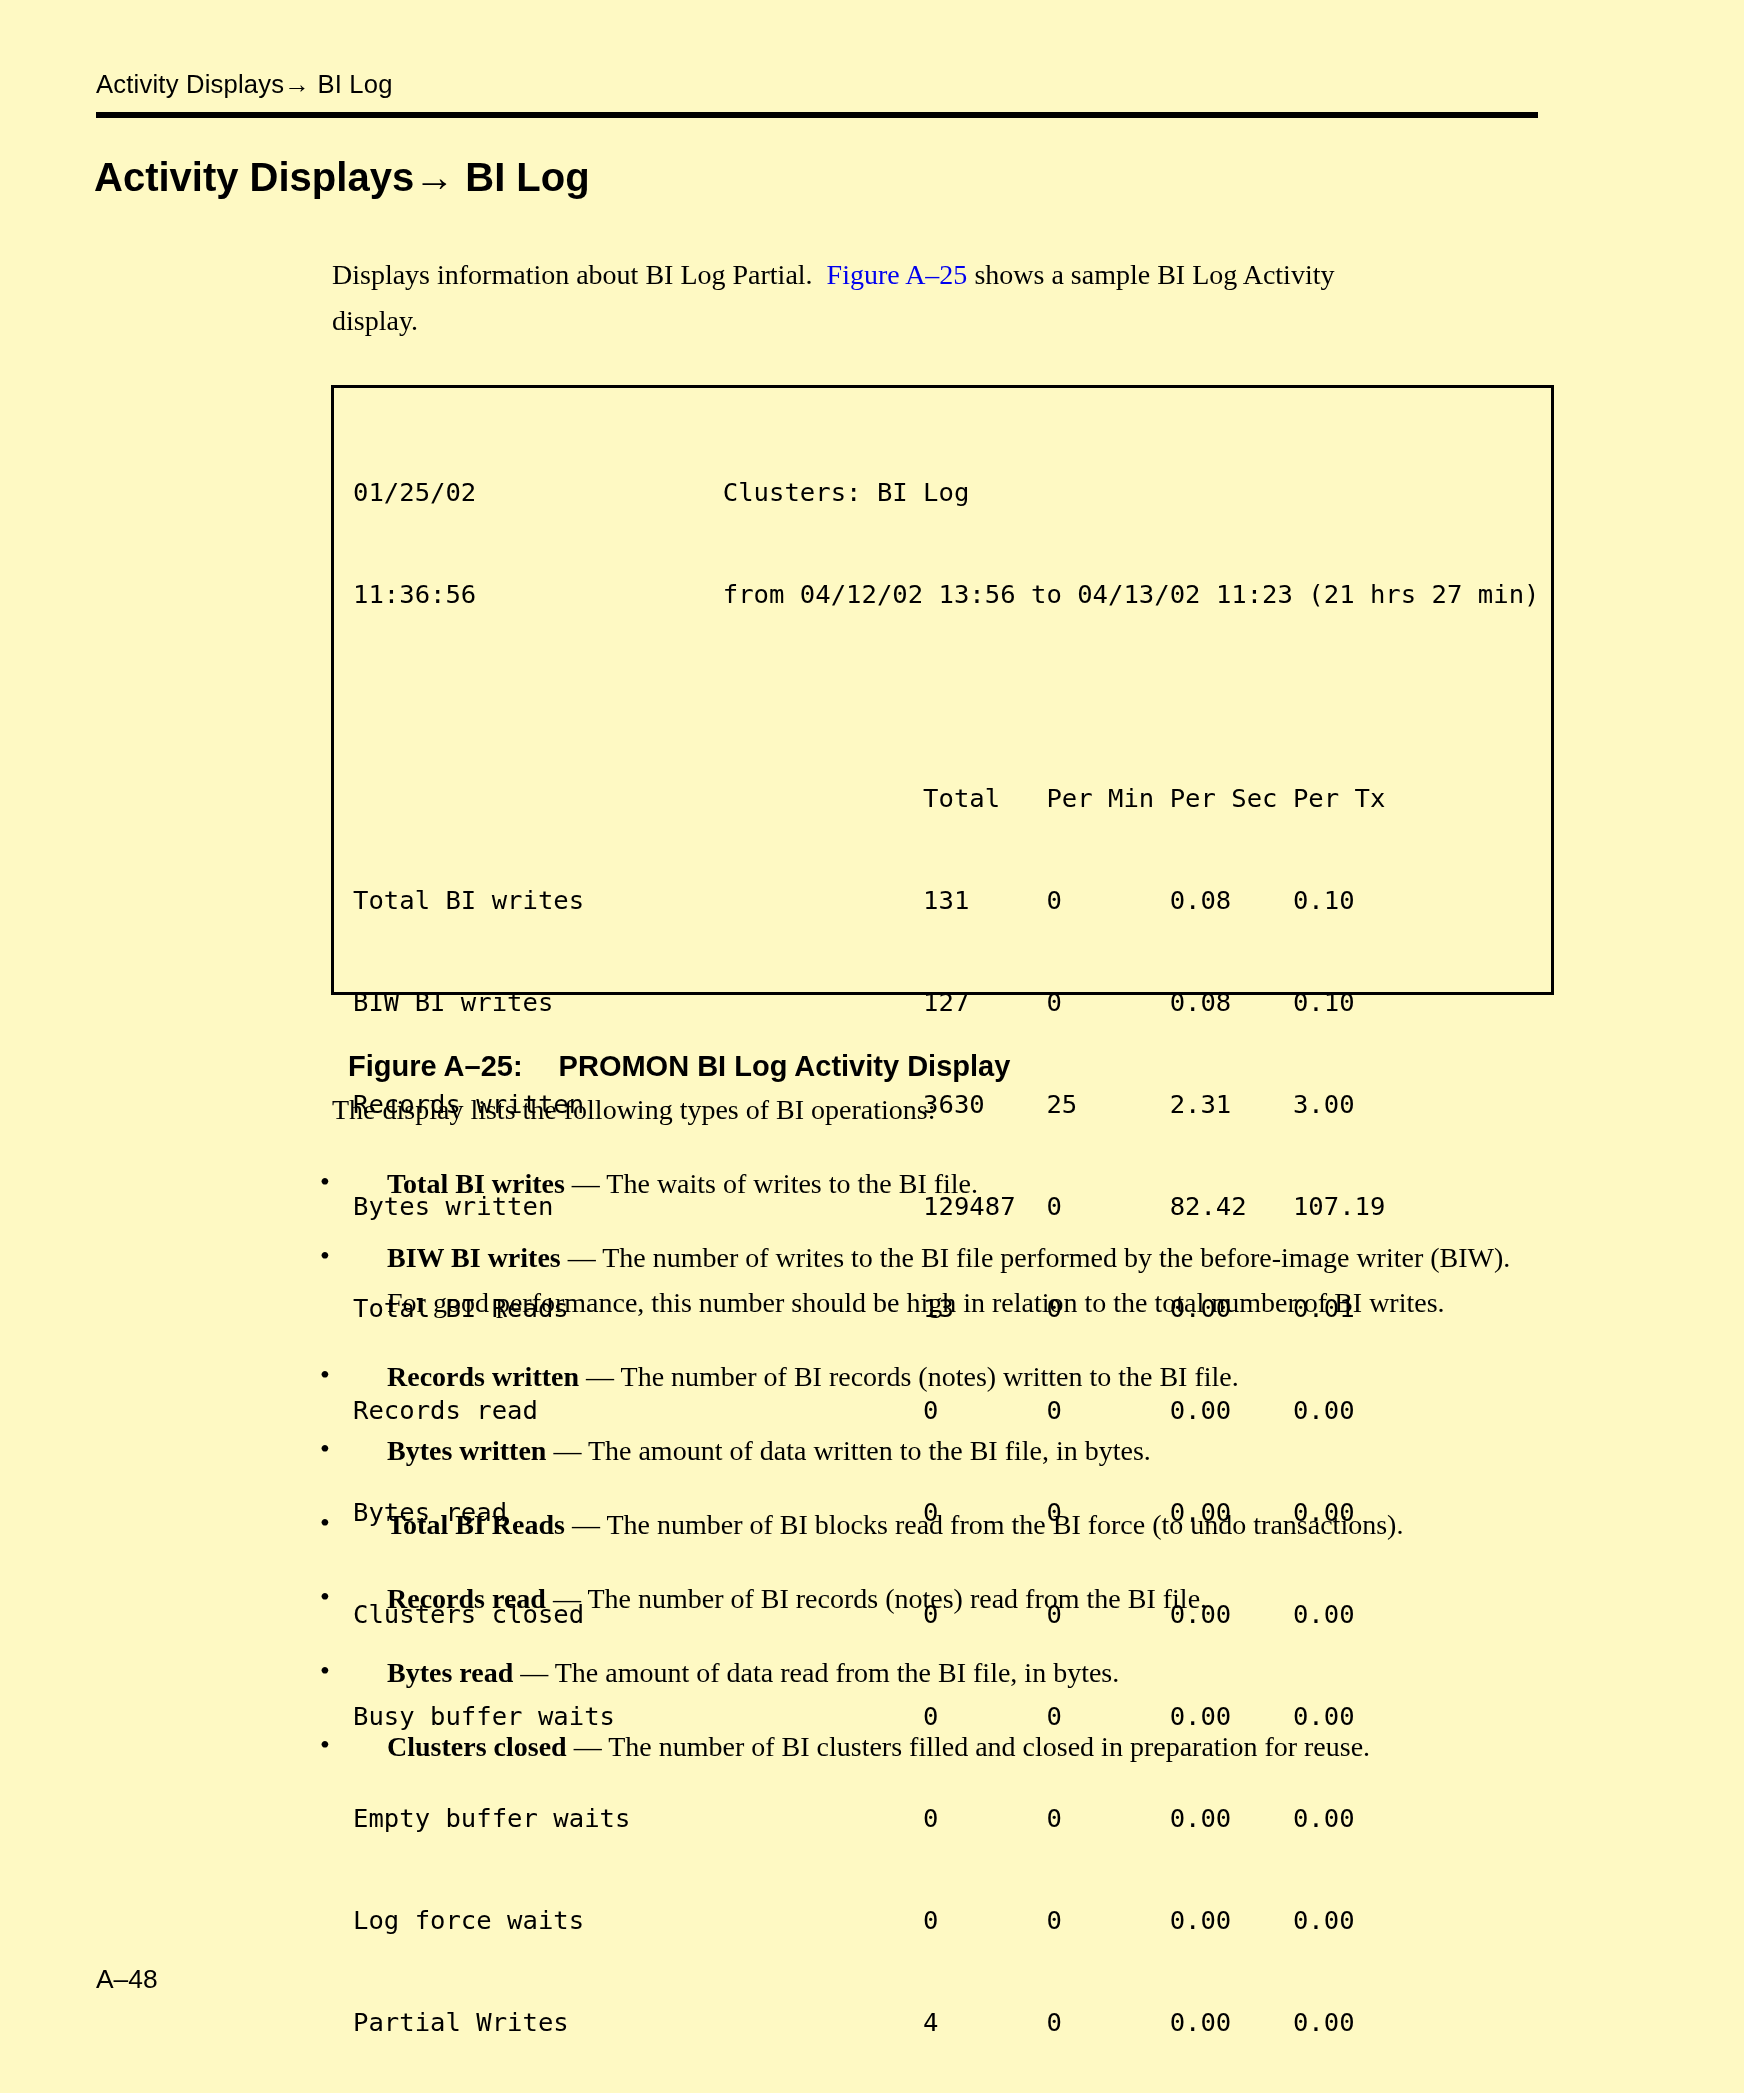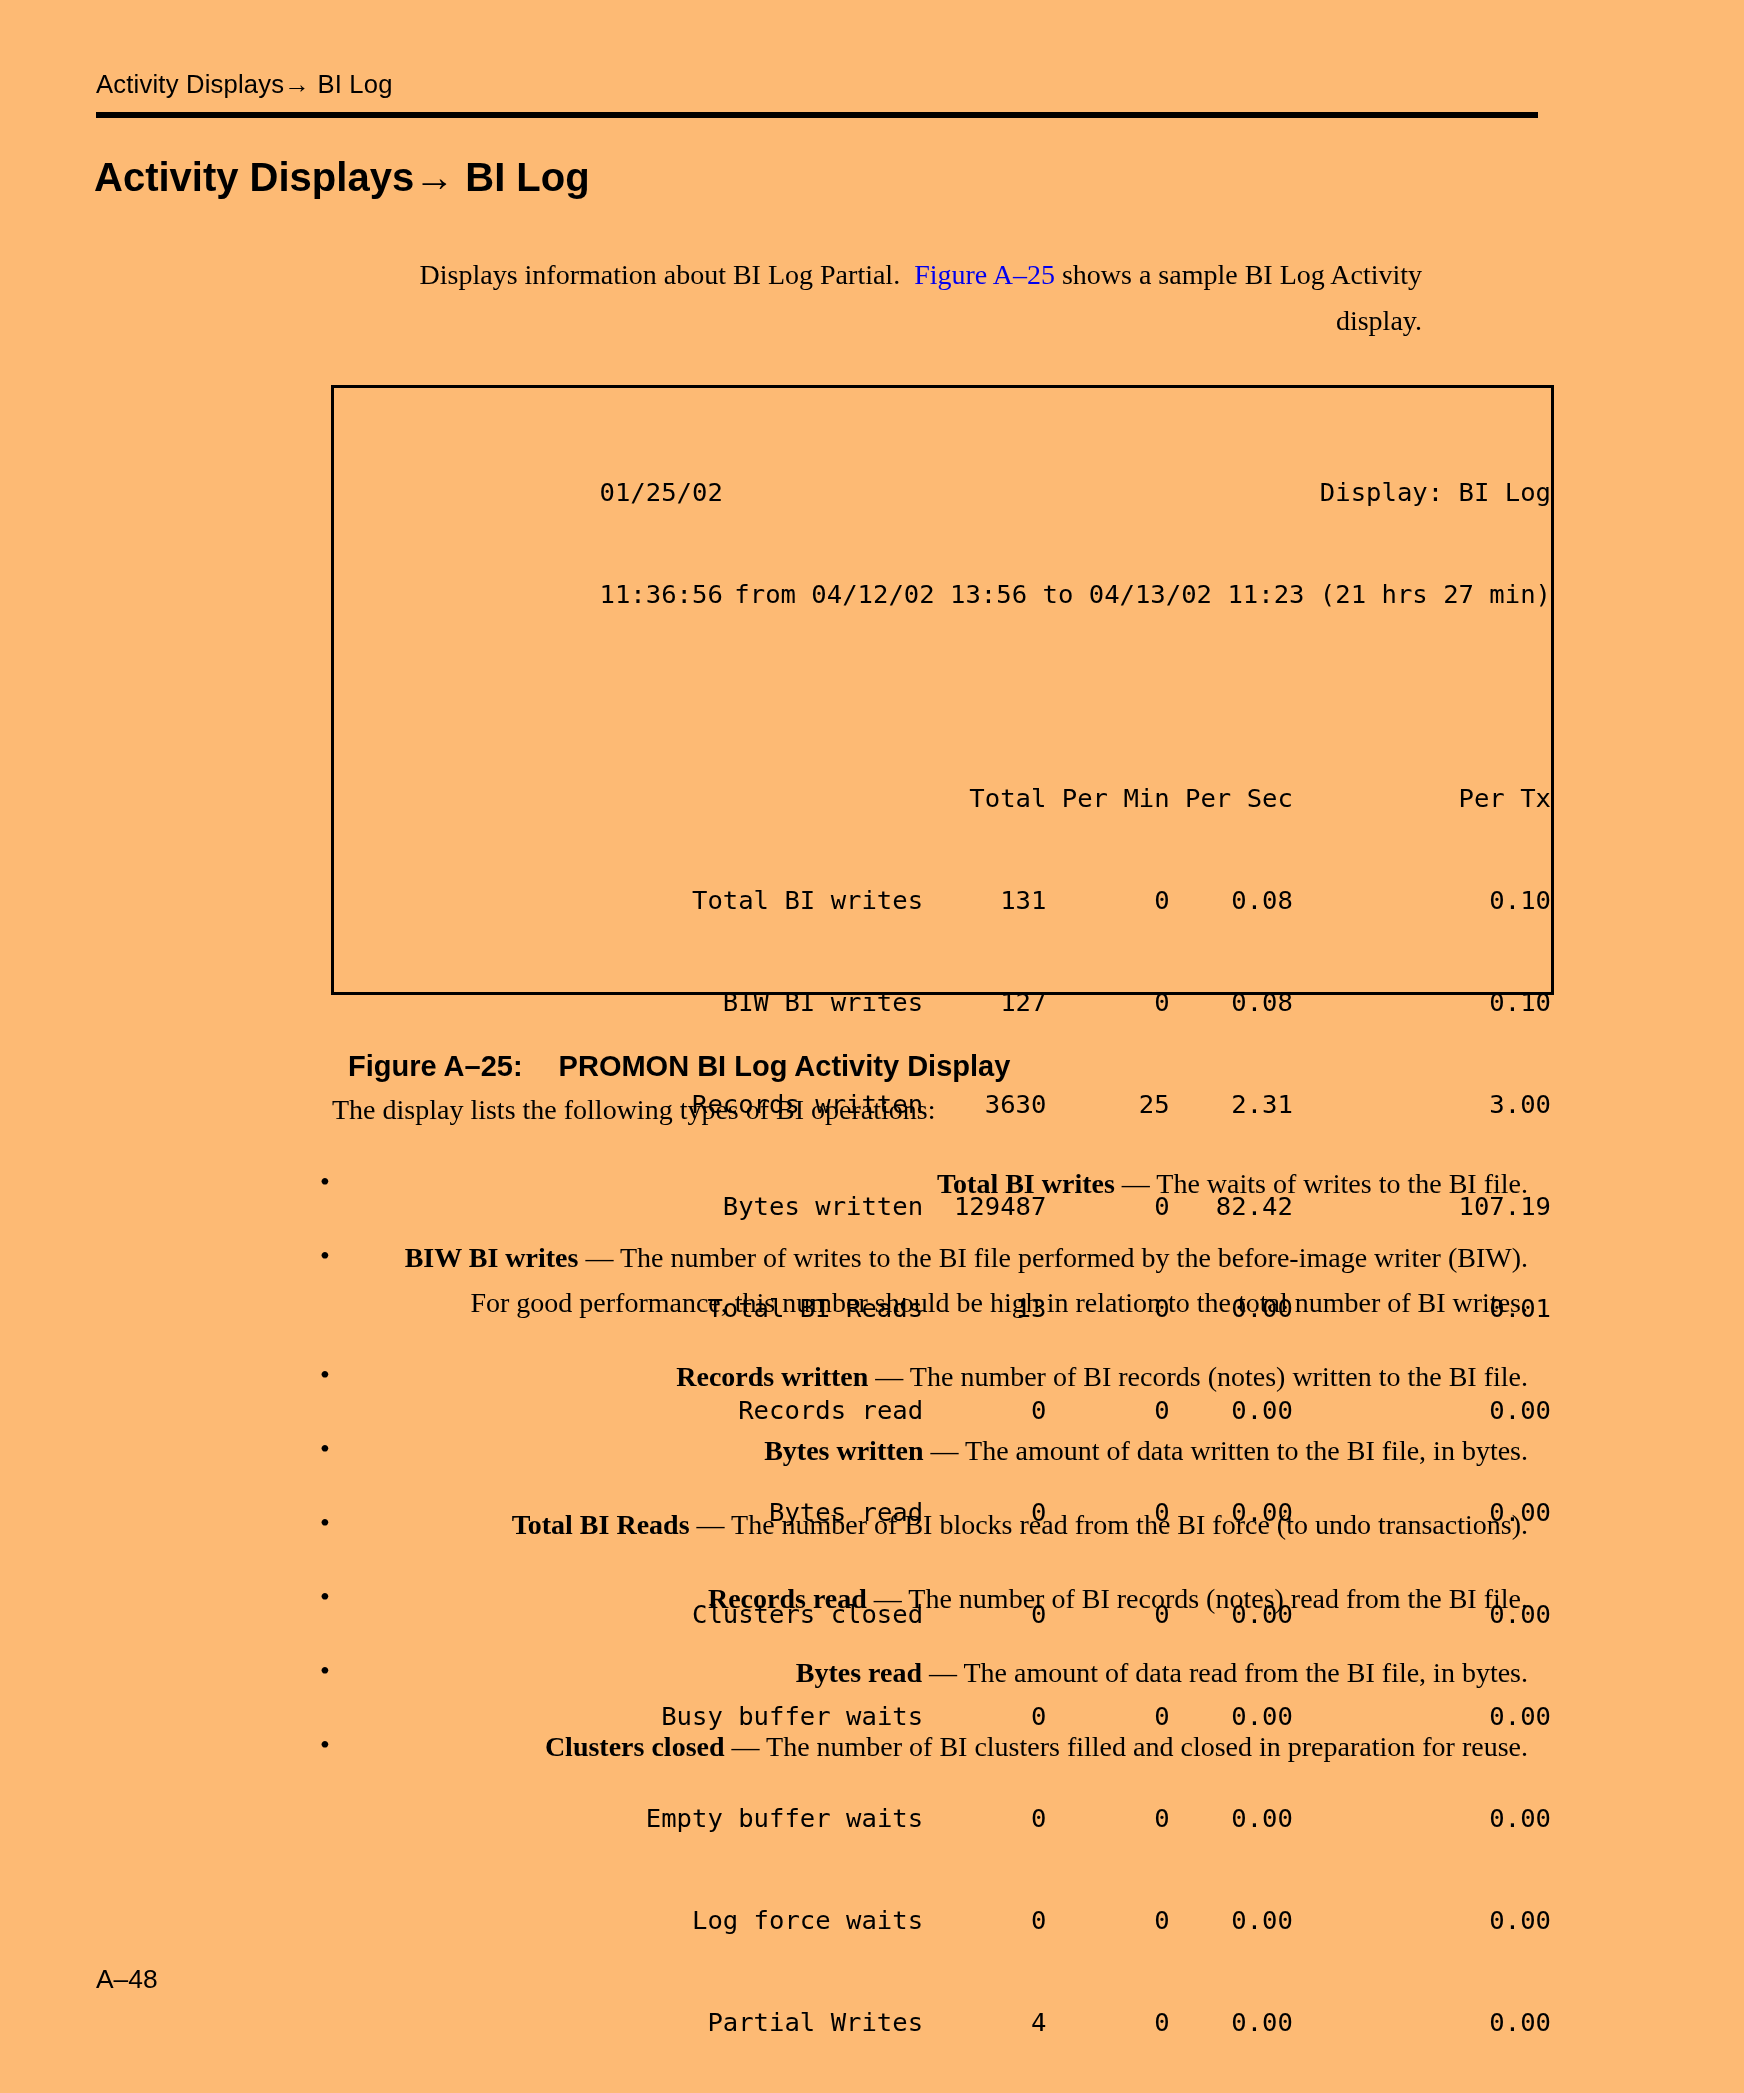--- a/index.html
+++ b/index.html
@@ -1,23 +1,22 @@
 <!DOCTYPE html>
 <html style="font-size:13.6px"><head>
 <meta charset="utf-8">
 <style>
   html,body { margin:0; padding:0; background:#ffffff; }
   .page {
     position:relative;
     width:1744px; height:2094px;
-    background:#fdba74;
+    background:#fef9c3;
     color:#000;
     font-family:"Liberation Serif", serif;
     overflow:hidden;
-    text-align:right;
   }
 
   
   .running-head {
     position:absolute; left:96px; top:70px;
     font-family:"Liberation Sans", sans-serif;
     font-size:25.6px; letter-spacing:0.2px;
   }
   .head-rule {
     position:absolute; left:96px; top:112px;
@@ -102,21 +101,21 @@
 
   <div class="running-head">Activity Displays→ BI Log</div>
   <div class="head-rule"></div>
 
   <h1 class="page-title">Activity Displays→ BI Log</h1>
 
   <p class="intro"><span>Displays information about BI Log Partial.  </span><a href="#" class="fig-link">Figure A–25</a><span> shows a sample BI Log Activity display.</span></p>
 
   <div class="figure-box">
     <div class="tline">
-      <span>01/25/02</span><span>Display: BI Log</span>
+      <span>01/25/02</span><span>Clusters: BI Log</span>
     </div>
     <div class="tline">
       <span>11:36:56</span><span>from 04/12/02 13:56 to 04/13/02 11:23 (21 hrs 27 min)</span>
     </div>
     <div class="blank-line"></div>
     <div class="trow">
       <span></span><span>Total</span><span>Per Min</span><span>Per Sec</span><span>Per Tx</span>
     </div>
     <div class="trow"><span>Total BI writes</span><span>131</span><span>0</span><span>0.08</span><span>0.10</span></div>
     <div class="trow"><span>BIW BI writes</span><span>127</span><span>0</span><span>0.08</span><span>0.10</span></div>

